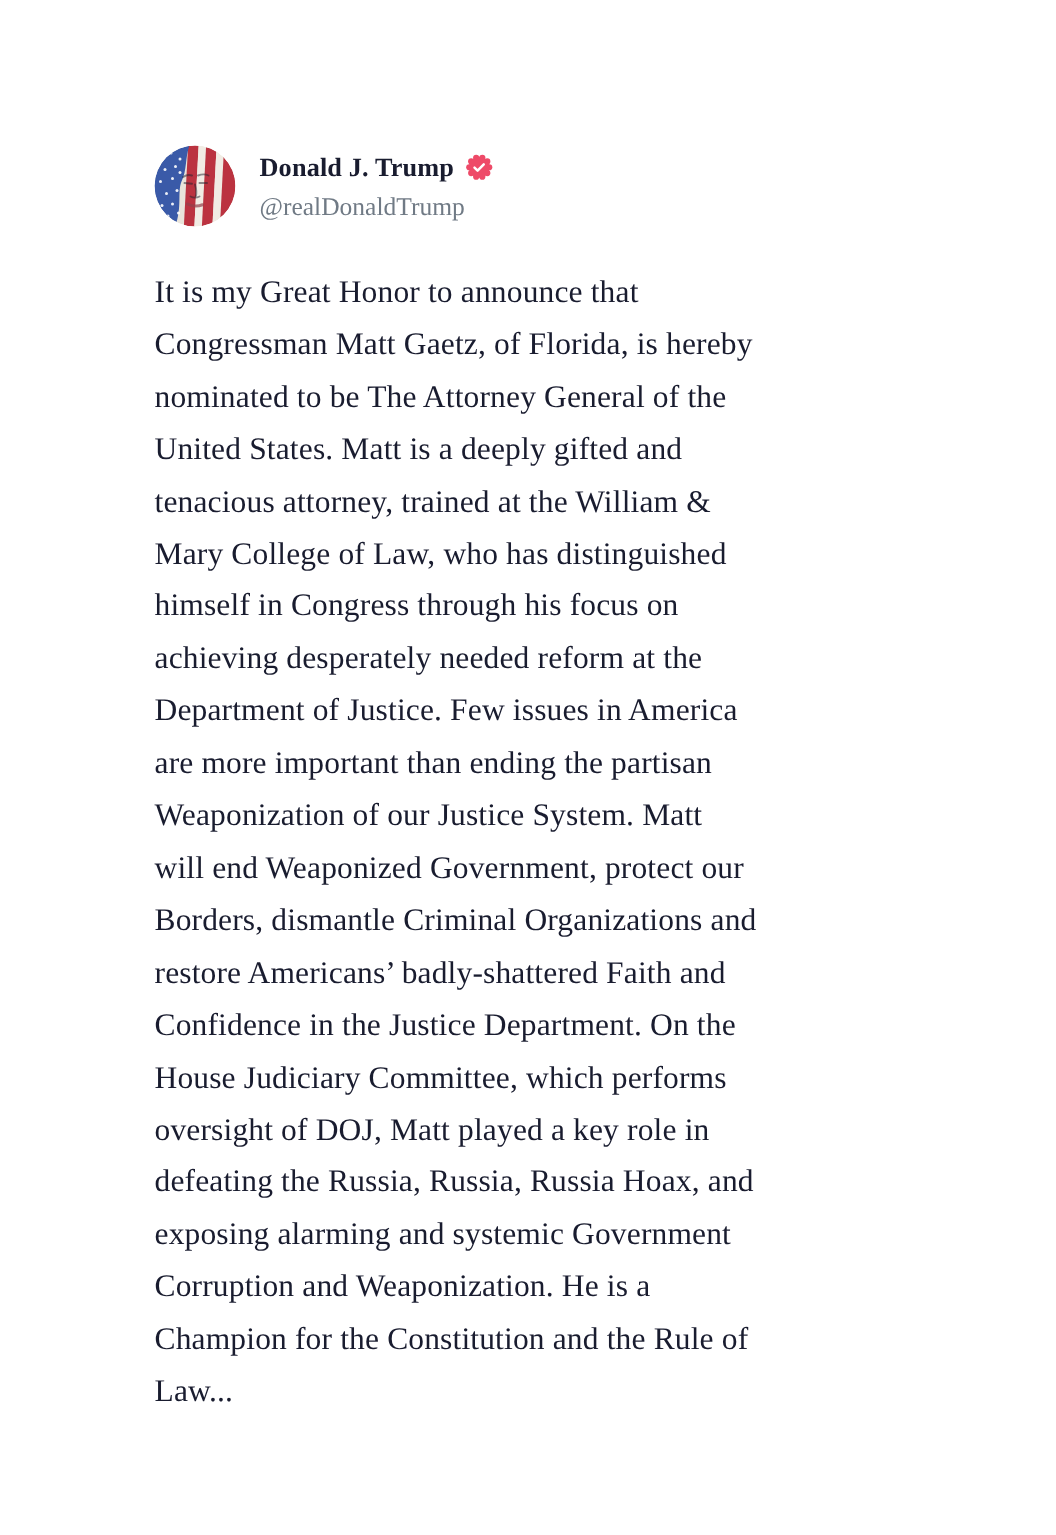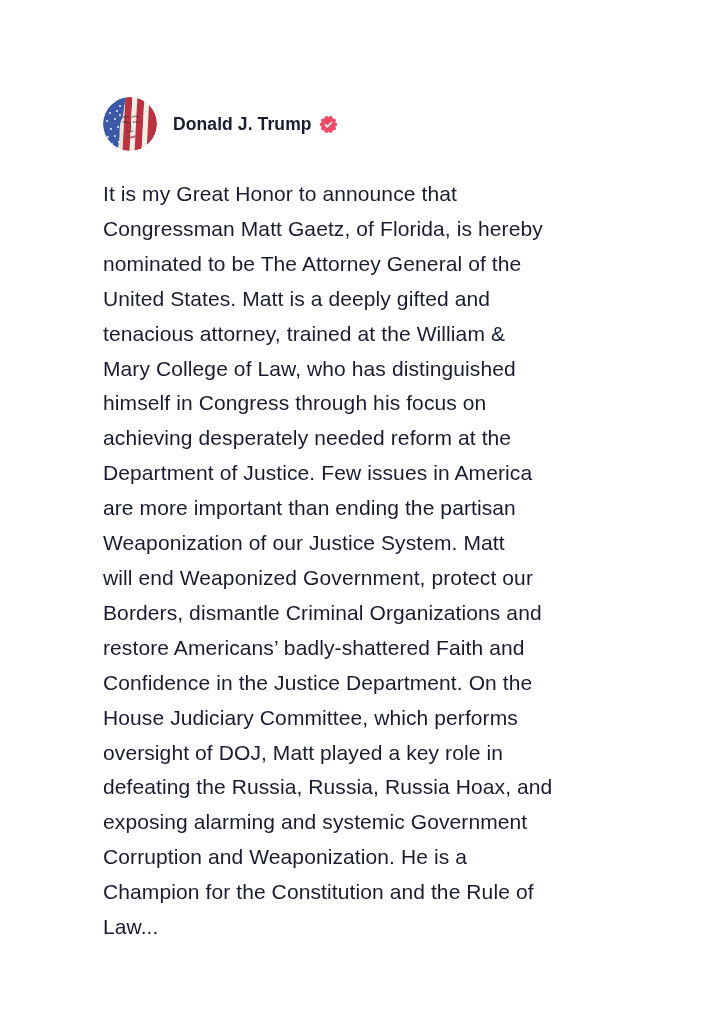--- a/index.html
+++ b/index.html
@@ -12,20 +12,21 @@
     height: 1023px;
     position: relative;
     font-family: "Liberation Sans", sans-serif;
     overflow: hidden;
   }
   .post {
     position: absolute;
     left: 103px;
     top: 97px;
     width: 540px;
+    font-family: Liberation Serif, serif;
   }
   .post-header {
     display: flex;
     align-items: center;
     gap: 16px;
     height: 54px;
   }
   .avatar {
     width: 54px;
     height: 54px;
@@ -140,20 +141,21 @@
               <circle cx="5.2" cy="7.06" r="2.6"></circle>
                 <circle cx="9.4" cy="4.01" r="2.6"></circle>
               <circle cx="14.6" cy="4.01" r="2.6"></circle>
                 <circle cx="18.8" cy="7.06" r="2.6"></circle>
               <circle cx="12" cy="12" r="8.8"></circle>
             </g>
             <path d="M8 12.3 l2.6 2.6 5.2-5.4" stroke="#ffffff" stroke-width="2.1" fill="none" stroke-linecap="round" stroke-linejoin="round"></path>
           </svg>
         </span>
       </div>
+      <div class="handle">@realDonaldTrump</div>
     </div>
 
   </div>
 
   <div class="post-body">It is my Great Honor to announce that
 Congressman Matt Gaetz, of Florida, is hereby
 nominated to be The Attorney General of the
 United States. Matt is a deeply gifted and
 tenacious attorney, trained at the William &amp;
 Mary College of Law, who has distinguished

